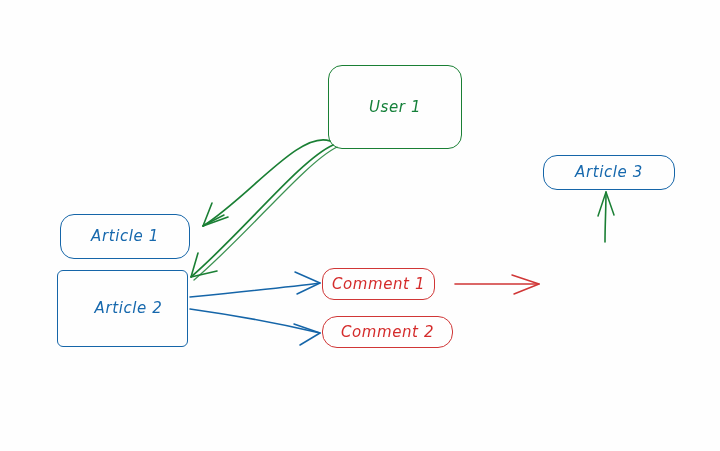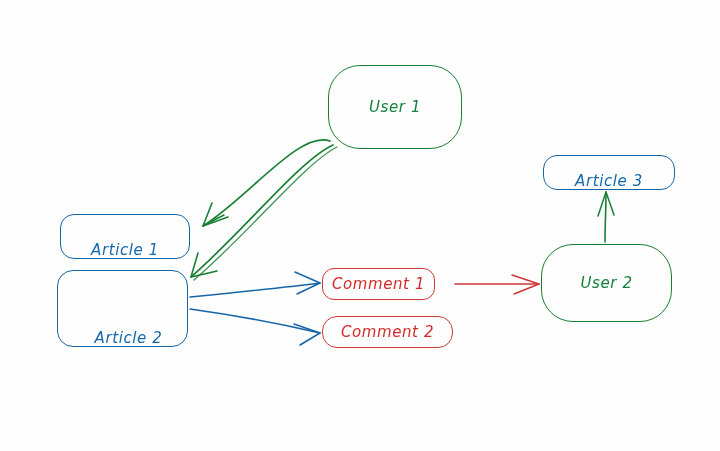--- a/index.html
+++ b/index.html
@@ -42,30 +42,29 @@
   }
   .node .label {
     font-family: "DejaVu Sans", sans-serif;
     font-size: 15px;
     font-style: italic;
     white-space: nowrap;
   }
   .n-green {
     border-color: #1a7f34;
     color: #15803a;
-    border-radius: 32px;
+    border-radius: 14px;
   }
   .n-blue {
     border-color: #1565a8;
     color: #1668ad;
     border-radius: 14px;
-    align-items: flex-end;
   }
   .n-blue.big {
-    border-radius: 16px;
+    border-radius: 6px;
     padding-left: 12px;
   }
   .n-red {
     border-color: #d03636;
     color: #d42b2b;
     border-radius: 12px;
   }
 </style>
 </head>
 <body>
@@ -120,21 +119,18 @@
   </div>
 
   <div class="node n-red" style="left:322px; top:268px; width:113px; height:32px;">
     <span class="label">Comment 1</span>
   </div>
 
   <div class="node n-red" style="left:322px; top:316px; width:131px; height:32px;border-radius:15px;">
     <span class="label">Comment 2</span>
   </div>
 
-  <div class="node n-green" style="left:541px; top:244px; width:131px; height:78px;">
-    <span class="label">User 2</span>
-  </div>
 
   <div class="node n-blue" style="left:543px; top:155px; width:132px; height:35px;">
     <span class="label">Article 3</span>
   </div>
 
 </div>
 
 </body></html>

